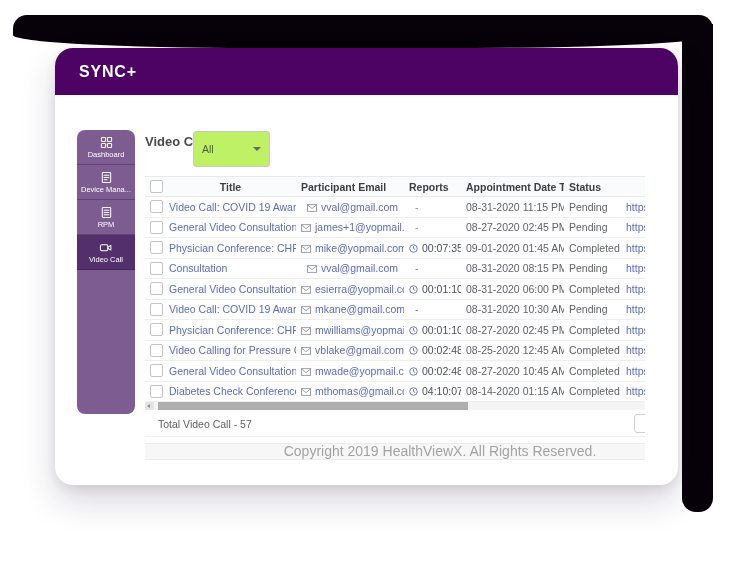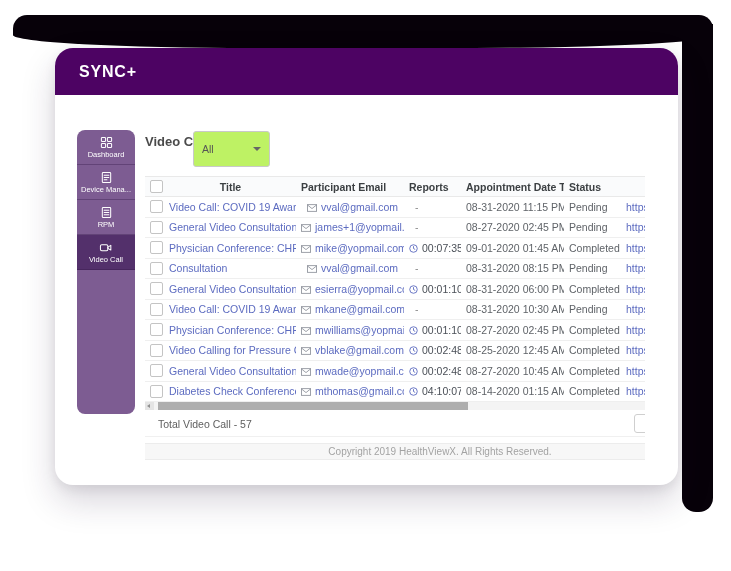--- a/index.html
+++ b/index.html
@@ -57,21 +57,21 @@
     border-top:2.5px solid transparent;border-bottom:2.5px solid transparent;border-right:3.5px solid #8f8f8f;}
   .h-thumb{position:absolute;left:13px;top:0;width:310px;height:8px;background:#aeaeae;cursor:grab;}
   
   .total-row{position:relative;height:26px;overflow:hidden;border-bottom:1px solid #f0f0f0;}
   .total-label{position:absolute;left:13px;top:8px;font-size:10.5px;color:#606060;}
   .cut-btn{position:absolute;left:489px;top:4px;width:24px;height:17px;border:1px solid #cfcfcf;
     border-radius:3px;background:#fff;cursor:pointer;}
   
   .footer-band{margin-top:6px;width:500px;height:17px;background:#f7f7f7;border-top:1px solid #ececec;
     border-bottom:1px solid #ececec;box-sizing:border-box;padding-left:90px;
-    font-size:10px;color:#a3a3a3;line-height:15px;text-align:center;}
+    font-size:14px;color:#a3a3a3;line-height:15px;text-align:center;}
 </style>
 </head>
 <body>
 
 <div class="stage">
   <div class="decor-top"></div>
   <div class="decor-right"></div>
 
   <div class="card">
     <div class="card-header">

